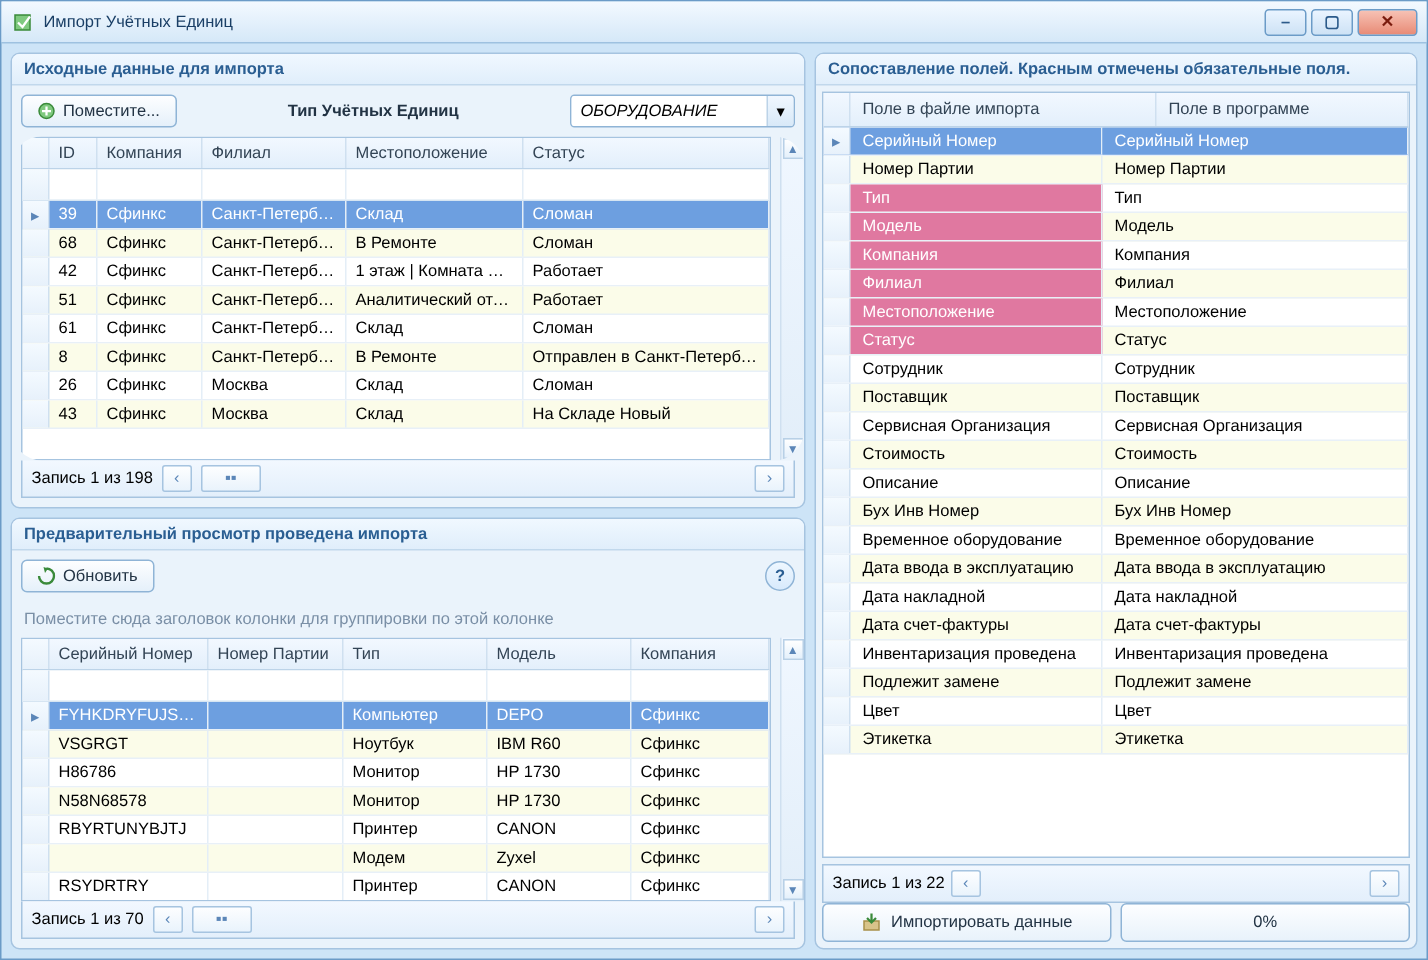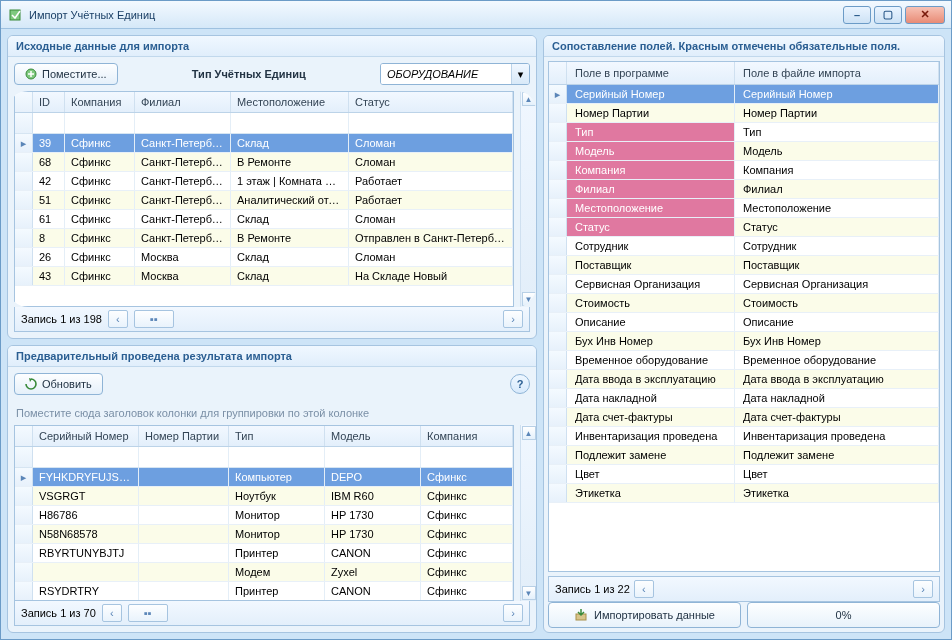--- a/index.html
+++ b/index.html
@@ -192,21 +192,21 @@
             <span>Запись 1 из 198</span>
             <div class="navbtn">‹</div>
             <div class="navbtn" style="width:40px">▪▪</div>
             <div class="flex1"></div>
             <div class="navbtn">›</div>
           </div>
         </div>
       </div>
 
       <div class="panel flex1">
-        <div class="panel-head">Предварительный проведена результата импорта</div>
+        <div class="panel-head">Предварительный просмотр проведена импорта</div>
         <div class="panel-body">
           <div class="toolbar">
             <div class="btn">
               <svg width="12" height="12">
                   <path d="M6 1 A5 5 0 1 1 1 6" fill="none" stroke="#3a8a3a" stroke-width="1.6"></path>
                   <path d="M4 0 L7 1 L5 4 Z" fill="#3a8a3a"></path>
                 </svg>
               <span>Обновить</span>
             </div>
             <div class="helpico">?</div>
@@ -305,22 +305,22 @@
         </div>
       </div>
     </div>
 
     <div class="rightcol">
       <div class="panel flex1">
         <div class="panel-head">Сопоставление полей. Красным отмечены обязательные поля.</div>
         <div class="map-grid">
           <div class="map-head">
             <div class="mind" style="width:18px;border-right:1px solid #cfe0f0;"></div>
+            <div class="mh flex1">Поле в файле импорта</div>
             <div class="mh" style="width:168px">Поле в программе</div>
-            <div class="mh flex1">Поле в файле импорта</div>
           </div>
           <div class="map-rows" id="map-rows">
               <div class="mr sel">
                 <div class="mind">▸</div>
       <div class="mc" style="width:168px">Серийный Номер</div>
       <div class="mc flex1">Серийный Номер</div>
               </div>
               <div class="mr alt">
                 <div class="mind"></div>
       <div class="mc" style="width:168px">Номер Партии</div>

